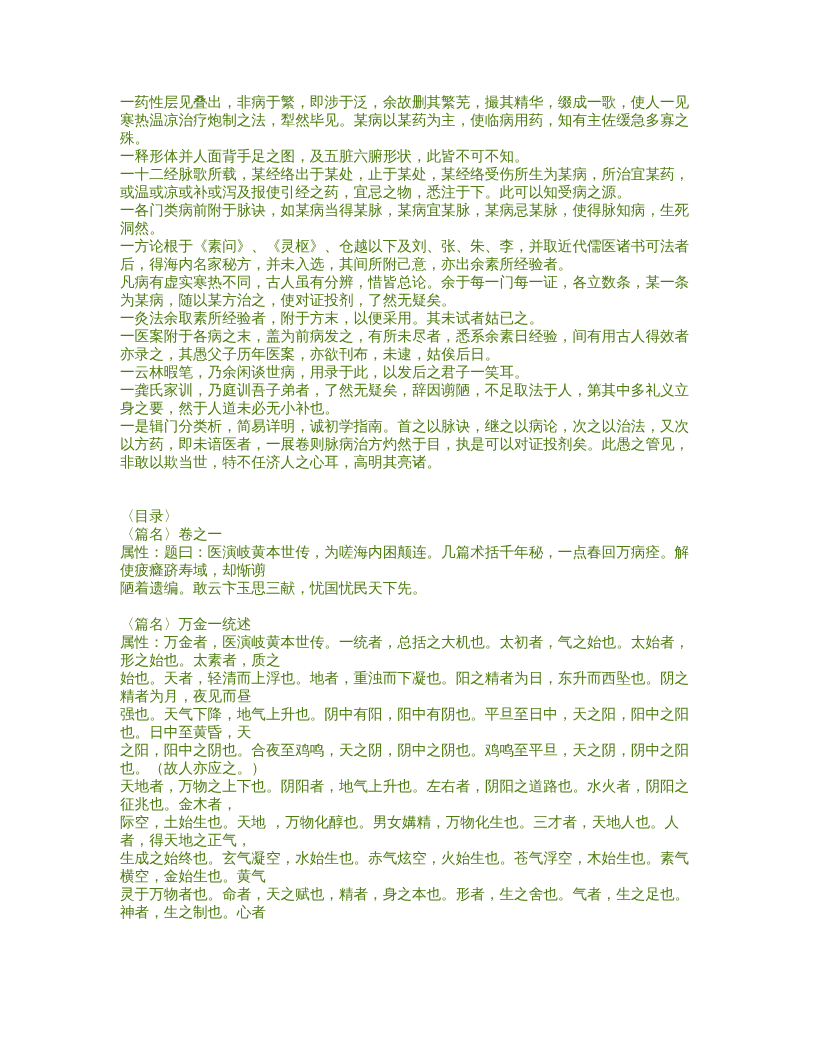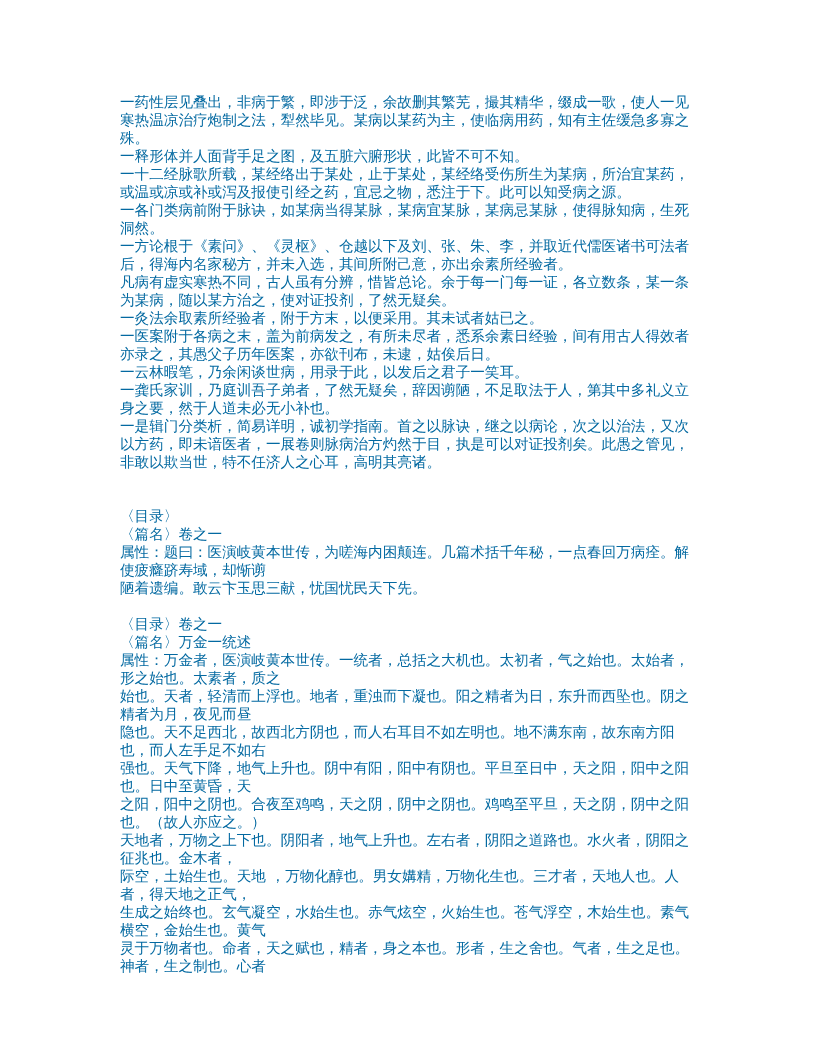--- a/index.html
+++ b/index.html
@@ -5,21 +5,21 @@
   html, body { margin: 0; padding: 0; background: #ffffff; }
   body { width: 816px; height: 1056px; position: relative; overflow: hidden; }
   .page {
     position: absolute;
     left: 120px;
     top: 93px;
     width: 580px;
     font-family: "DejaVu Serif", "Liberation Serif", serif;
     font-size: 14.6px;
     line-height: 18px;
-    color: #0369a1;
+    color: #4d7c0f;
   }
   .line { white-space: pre-wrap; word-break: break-all; margin: 0; }
   .blank { height: 18px; }
 </style>
 </head>
 <body>
 
 <div class="page">
   <div>
     <p class="line">一药性层见叠出，非病于繁，即涉于泛，余故删其繁芜，撮其精华，缀成一歌，使人一见寒热温凉治疗炮制之法，犁然毕见。某病以某药为主，使临病用药，知有主佐缓急多寡之殊。</p>
@@ -41,25 +41,23 @@
   <div>
     <p class="line">〈目录〉</p>
     <p class="line">〈篇名〉卷之一</p>
     <p class="line">属性：题曰：医演岐黄本世传，为嗟海内困颠连。几篇术括千年秘，一点春回万病痊。解使疲癃跻寿域，却惭谫</p>
     <p class="line">陋着遗编。敢云卞玉思三献，忧国忧民天下先。</p>
   </div>
 
   <div class="blank"></div>
 
   <div>
-    <p class="line">〈目录〉卷之一</p>
     <p class="line">〈篇名〉万金一统述</p>
     <p class="line">属性：万金者，医演岐黄本世传。一统者，总括之大机也。太初者，气之始也。太始者，形之始也。太素者，质之</p>
     <p class="line">始也。天者，轻清而上浮也。地者，重浊而下凝也。阳之精者为日，东升而西坠也。阴之精者为月，夜见而昼</p>
-    <p class="line">隐也。天不足西北，故西北方阴也，而人右耳目不如左明也。地不满东南，故东南方阳也，而人左手足不如右</p>
     <p class="line">强也。天气下降，地气上升也。阴中有阳，阳中有阴也。平旦至日中，天之阳，阳中之阳也。日中至黄昏，天</p>
     <p class="line">之阳，阳中之阴也。合夜至鸡鸣，天之阴，阴中之阴也。鸡鸣至平旦，天之阴，阴中之阳也。（故人亦应之。）</p>
     <p class="line">天地者，万物之上下也。阴阳者，地气上升也。左右者，阴阳之道路也。水火者，阴阳之征兆也。金木者，</p>
     <p class="line">际空，土始生也。天地 ，万物化醇也。男女媾精，万物化生也。三才者，天地人也。人者，得天地之正气，</p>
     <p class="line">生成之始终也。玄气凝空，水始生也。赤气炫空，火始生也。苍气浮空，木始生也。素气横空，金始生也。黄气</p>
     <p class="line">灵于万物者也。命者，天之赋也，精者，身之本也。形者，生之舍也。气者，生之足也。神者，生之制也。心者</p>
   </div>
 </div>
 
 </body></html>

